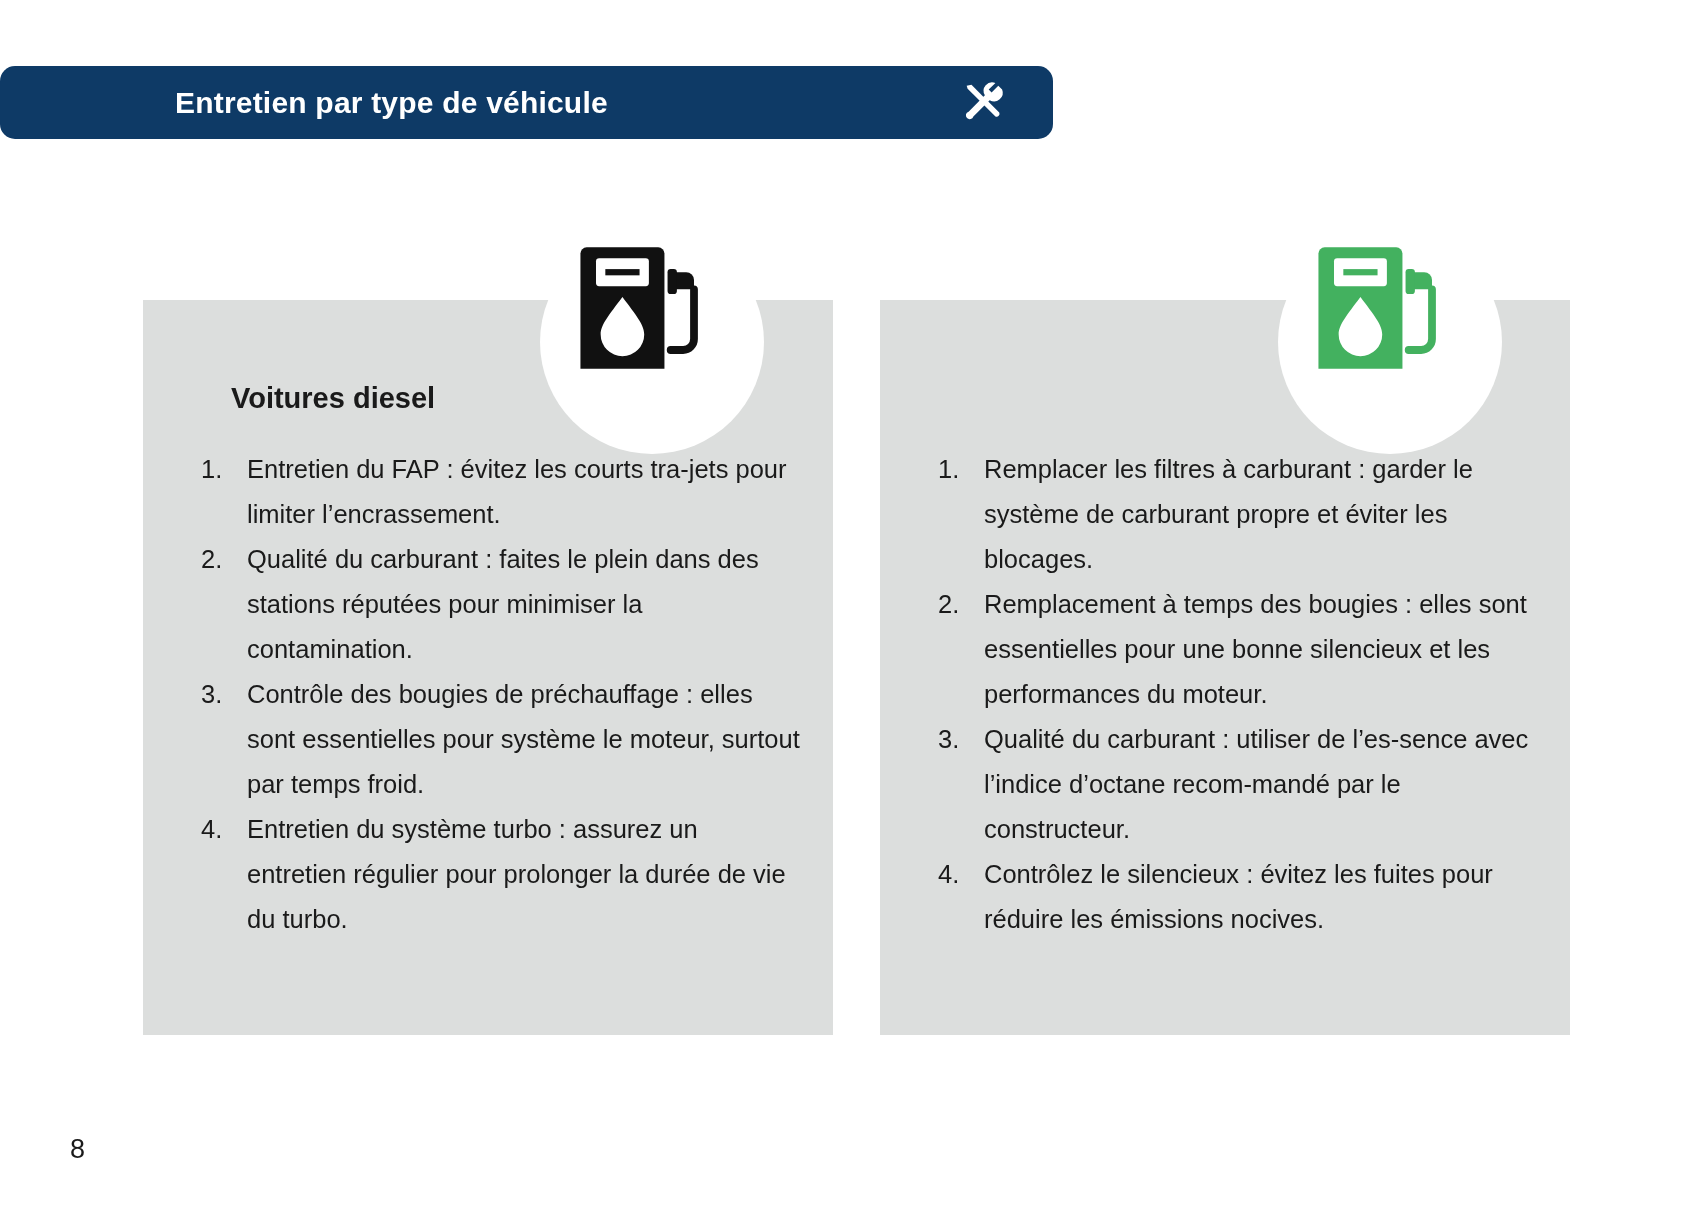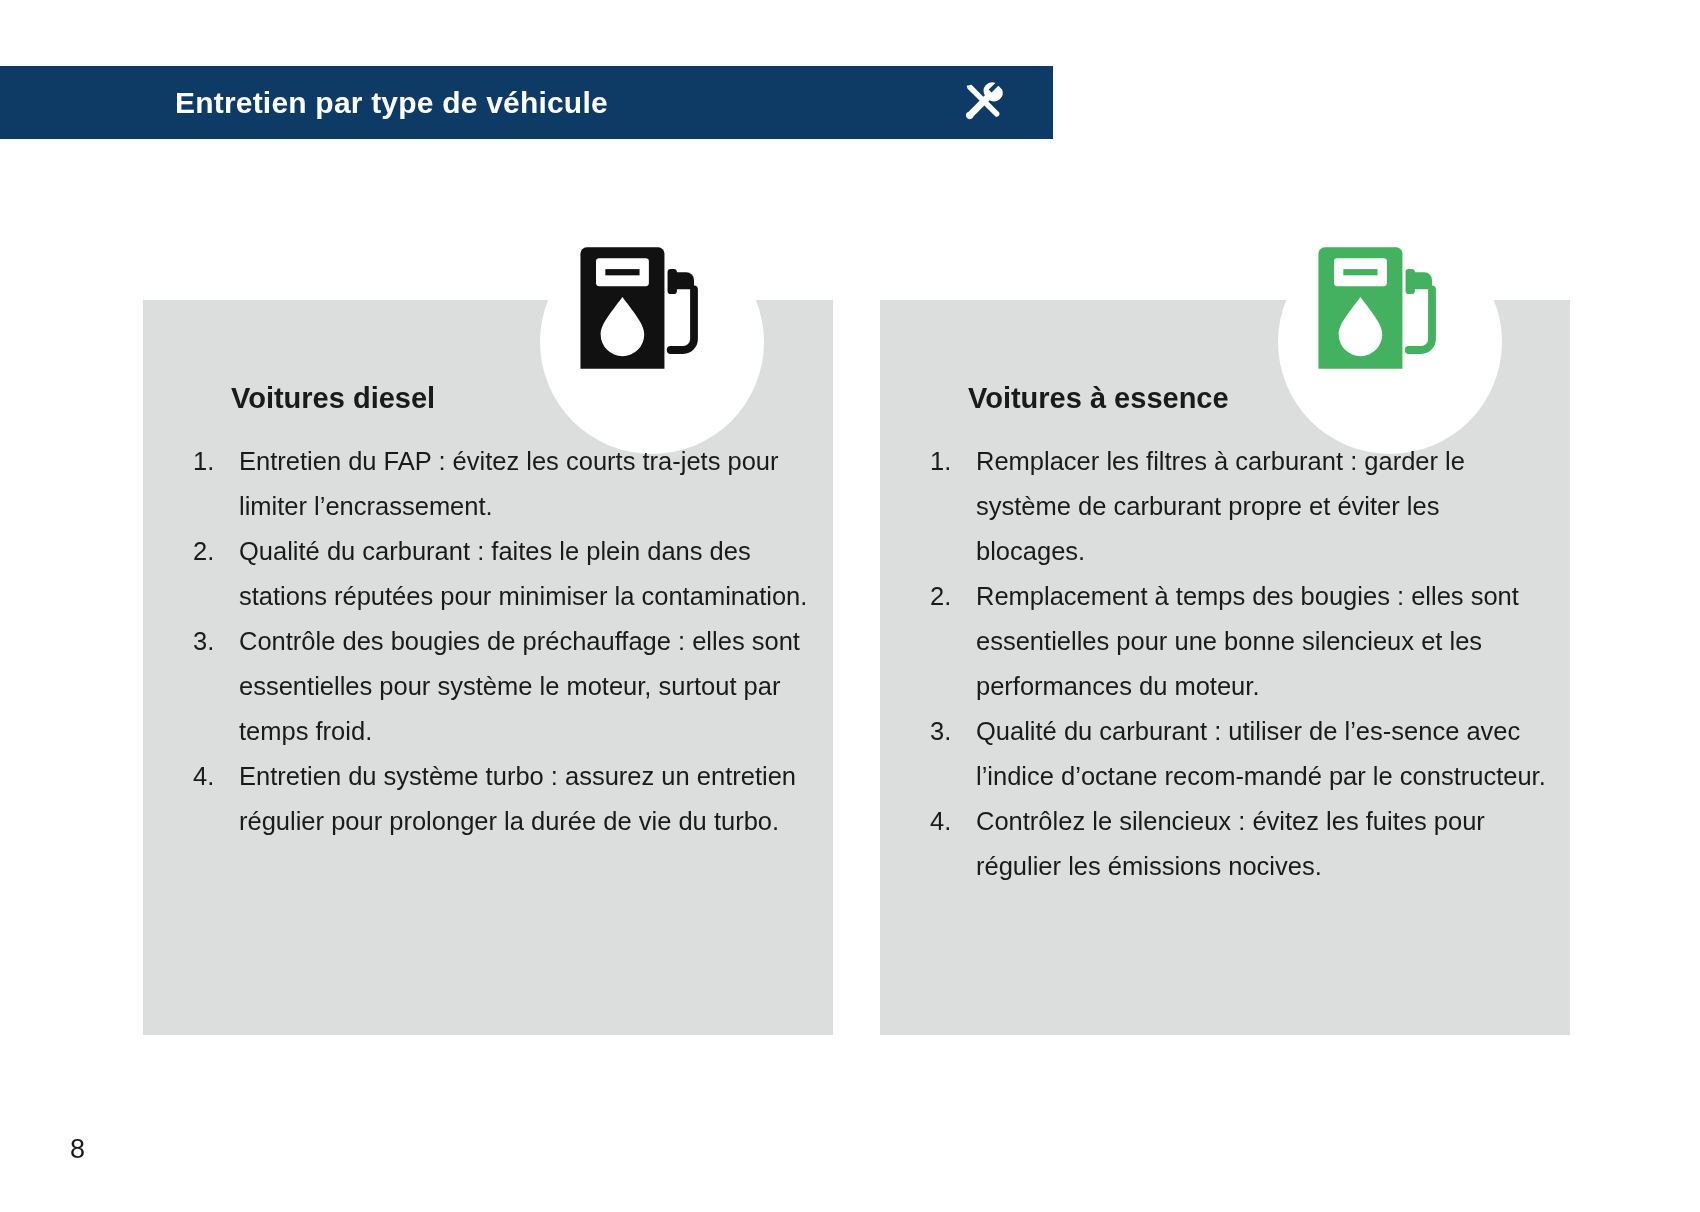--- a/index.html
+++ b/index.html
@@ -22,20 +22,21 @@
     left: 0;
     top: 66px;
     width: 1053px;
     height: 73px;
     background: #0e3a66;
     display: flex;
     align-items: center;
     justify-content: space-between;
     box-sizing: border-box;
     padding: 0 48px 0 175px;
+    border-radius: 15px;
   }
   .header-title {
     color: #ffffff;
     font-size: 30px;
     font-weight: bold;
     letter-spacing: 0.2px;
     white-space: nowrap;
   }
   .header-icon {
     width: 46px;
@@ -97,21 +98,21 @@
     font-size: 29px;
     font-weight: bold;
     color: #1a1a1a;
   }
 
   ol.card-list {
     position: absolute;
     left: 28px;
     top: 135px;
     right: 18px;
-    margin: 4px;
+    margin: 12px;
     padding: 0 0 0 62px;
     list-style: none;
     counter-reset: item;
   }
   ol.card-list li {
     counter-increment: item;
     position: relative;
     font-size: 25.5px;
     line-height: 45px;
     color: #1a1a1a;
@@ -187,24 +188,23 @@
           <path d="M8 6 h46 a4 4 0 0 1 4 4 v74 h-54 v-74 a4 4 0 0 1 4 -4 z"></path>
           <rect x="14" y="13" width="34" height="18" rx="2" fill="#ffffff"></rect>
           <rect x="20" y="20" width="22" height="4" fill="#43b15f"></rect>
           <path d="M31 38 c9 12 14 18 14 24 a14 14 0 0 1 -28 0 c0 -6 5 -12 14 -24 z" fill="#ffffff"></path>
           <path d="M62 22 h10 a5 5 0 0 1 5 5 v6 h-15 z"></path>
           <rect x="60" y="20" width="6" height="16" rx="2"></rect>
           <path d="M77 33 v32 a7 7 0 0 1 -7 7 h-8" fill="none" stroke="#43b15f" stroke-width="5" stroke-linecap="round"></path>
         </g>
       </svg>
     </div>
-    <div class="card-title">Voitures à essence</div>
     <ol class="card-list">
       <li>Remplacer les filtres à carburant : garder le système de carburant propre et éviter les blocages.</li>
       <li>Remplacement à temps des bougies : elles sont essentielles pour une bonne silencieux et les performances du moteur.</li>
       <li>Qualité du carburant : utiliser de l’es-sence avec l’indice d’octane recom-mandé par le constructeur.</li>
-      <li>Contrôlez le silencieux : évitez les fuites pour régulier les émissions nocives.</li>
+      <li>Contrôlez le silencieux : évitez les fuites pour réduire les émissions nocives.</li>
     </ol>
   </div>
 
 </div>
 
 <div class="page-number">8</div>
 
 </body></html>

